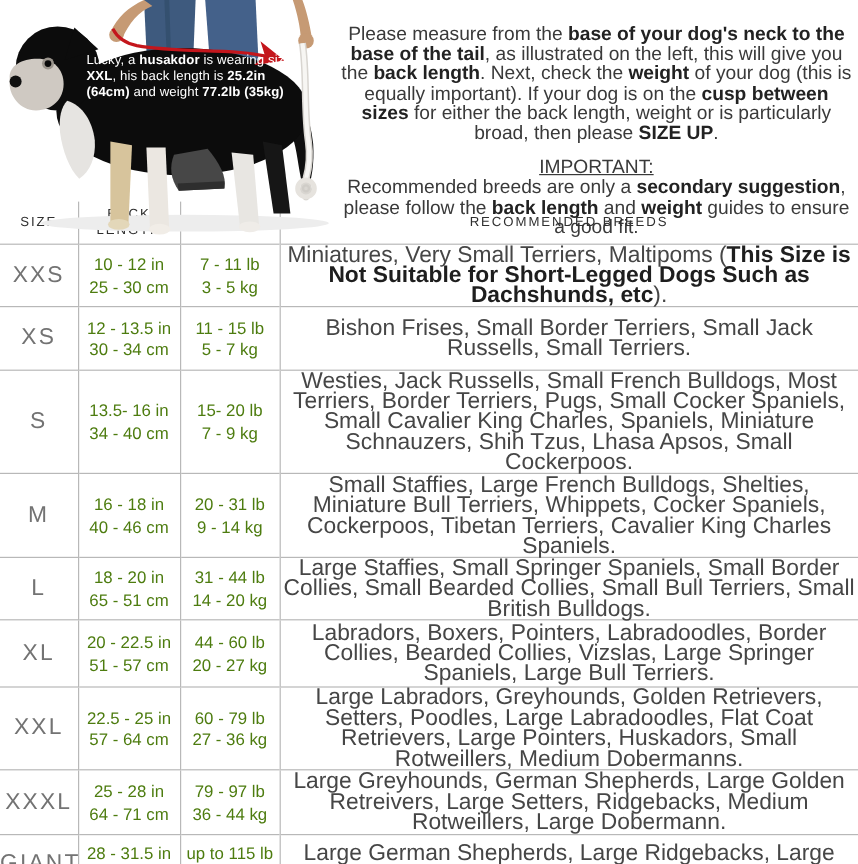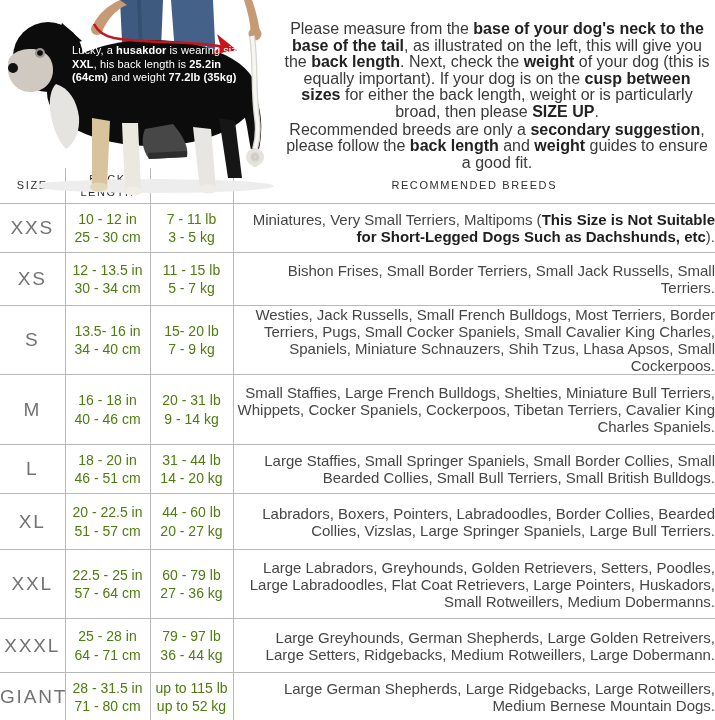--- a/index.html
+++ b/index.html
@@ -40,21 +40,21 @@
     color:#2f2f2f;text-align:center;line-height:12.5px;
   }
   th.h-back{padding:0 10px;}
   td.c-size{
     font-size:19px;letter-spacing:1.8px;color:#737373;text-align:center;
   }
   td.c-meas{
     font-size:14px;line-height:18.5px;color:#4d7c0f;text-align:center;
   }
   td.c-breeds{
-    font-size:15px;line-height:17px;color:#464646;text-align:right;
+    font-size:19px;line-height:17px;color:#464646;text-align:center;
     padding:4px 14px 4px 10px;
   }
   td.c-breeds b{font-weight:700;color:#1e1e1e;}
 </style>
 </head>
 <body>
 
 <div id="root">
 
   <div class="photo">
@@ -110,20 +110,21 @@
         <circle cx="251" cy="157" r="2.5" fill="none" stroke="#cfccc7" stroke-width="2"></circle>
       </g>
 
       <path d="M90,24 C94,32 100,36 110,38 C150,45 190,39 228,49" stroke="#c4161c" stroke-width="2.6" fill="none" marker-end="url(#ah-end)"></path>
     </svg>
     <div class="caption"><span>Lucky, a </span><b>husakdor</b><span> is wearing size </span><b>XXL</b><span>, his back length is </span><b>25.2in (64cm)</b><span> and weight </span><b>77.2lb (35kg)</b></div>
   </div>
 
   <div class="intro">
     <p class="p1"><span>Please measure from the </span><b>base of your dog's neck to the base of the tail</b><span>, as illustrated on the left, this will give you the </span><b>back length</b><span>. Next, check the </span><b>weight</b><span> of your dog (this is equally important). If your dog is on the </span><b>cusp between sizes</b><span> for either the back length, weight or is particularly broad, then please </span><b>SIZE UP</b><span>.</span></p>
+    <p class="imp">IMPORTANT:</p>
     <p class="p2"><span>Recommended breeds are only a </span><b>secondary suggestion</b><span>, please follow the </span><b>back length</b><span> and </span><b>weight</b><span> guides to ensure a good fit.</span></p>
   </div>
 
   <table class="size-table">
     <colgroup>
       <col style="width:65px">
         <col style="width:85px">
         <col style="width:83px">
         <col>
     </colgroup>
@@ -181,21 +182,21 @@
           <td class="c-meas">
             <div>20 - 31 lb</div>
             <div>9 - 14 kg</div>
           </td>
           <td class="c-breeds"><span>Small Staffies, Large French Bulldogs, Shelties, Miniature Bull Terriers, Whippets, Cocker Spaniels, Cockerpoos, Tibetan Terriers, Cavalier King Charles Spaniels.</span></td>
         </tr>
         <tr style="height: 49px;">
           <td class="c-size">L</td>
           <td class="c-meas">
             <div>18 - 20 in</div>
-            <div>46 - 51 cm</div>
+            <div>65 - 51 cm</div>
           </td>
           <td class="c-meas">
             <div>31 - 44 lb</div>
             <div>14 - 20 kg</div>
           </td>
           <td class="c-breeds"><span>Large Staffies, Small Springer Spaniels, Small Border Collies, Small Bearded Collies, Small Bull Terriers, Small British Bulldogs.</span></td>
         </tr>
         <tr style="height: 56px; padding-left: 40px;">
           <td class="c-size">XL</td>
           <td class="c-meas">

